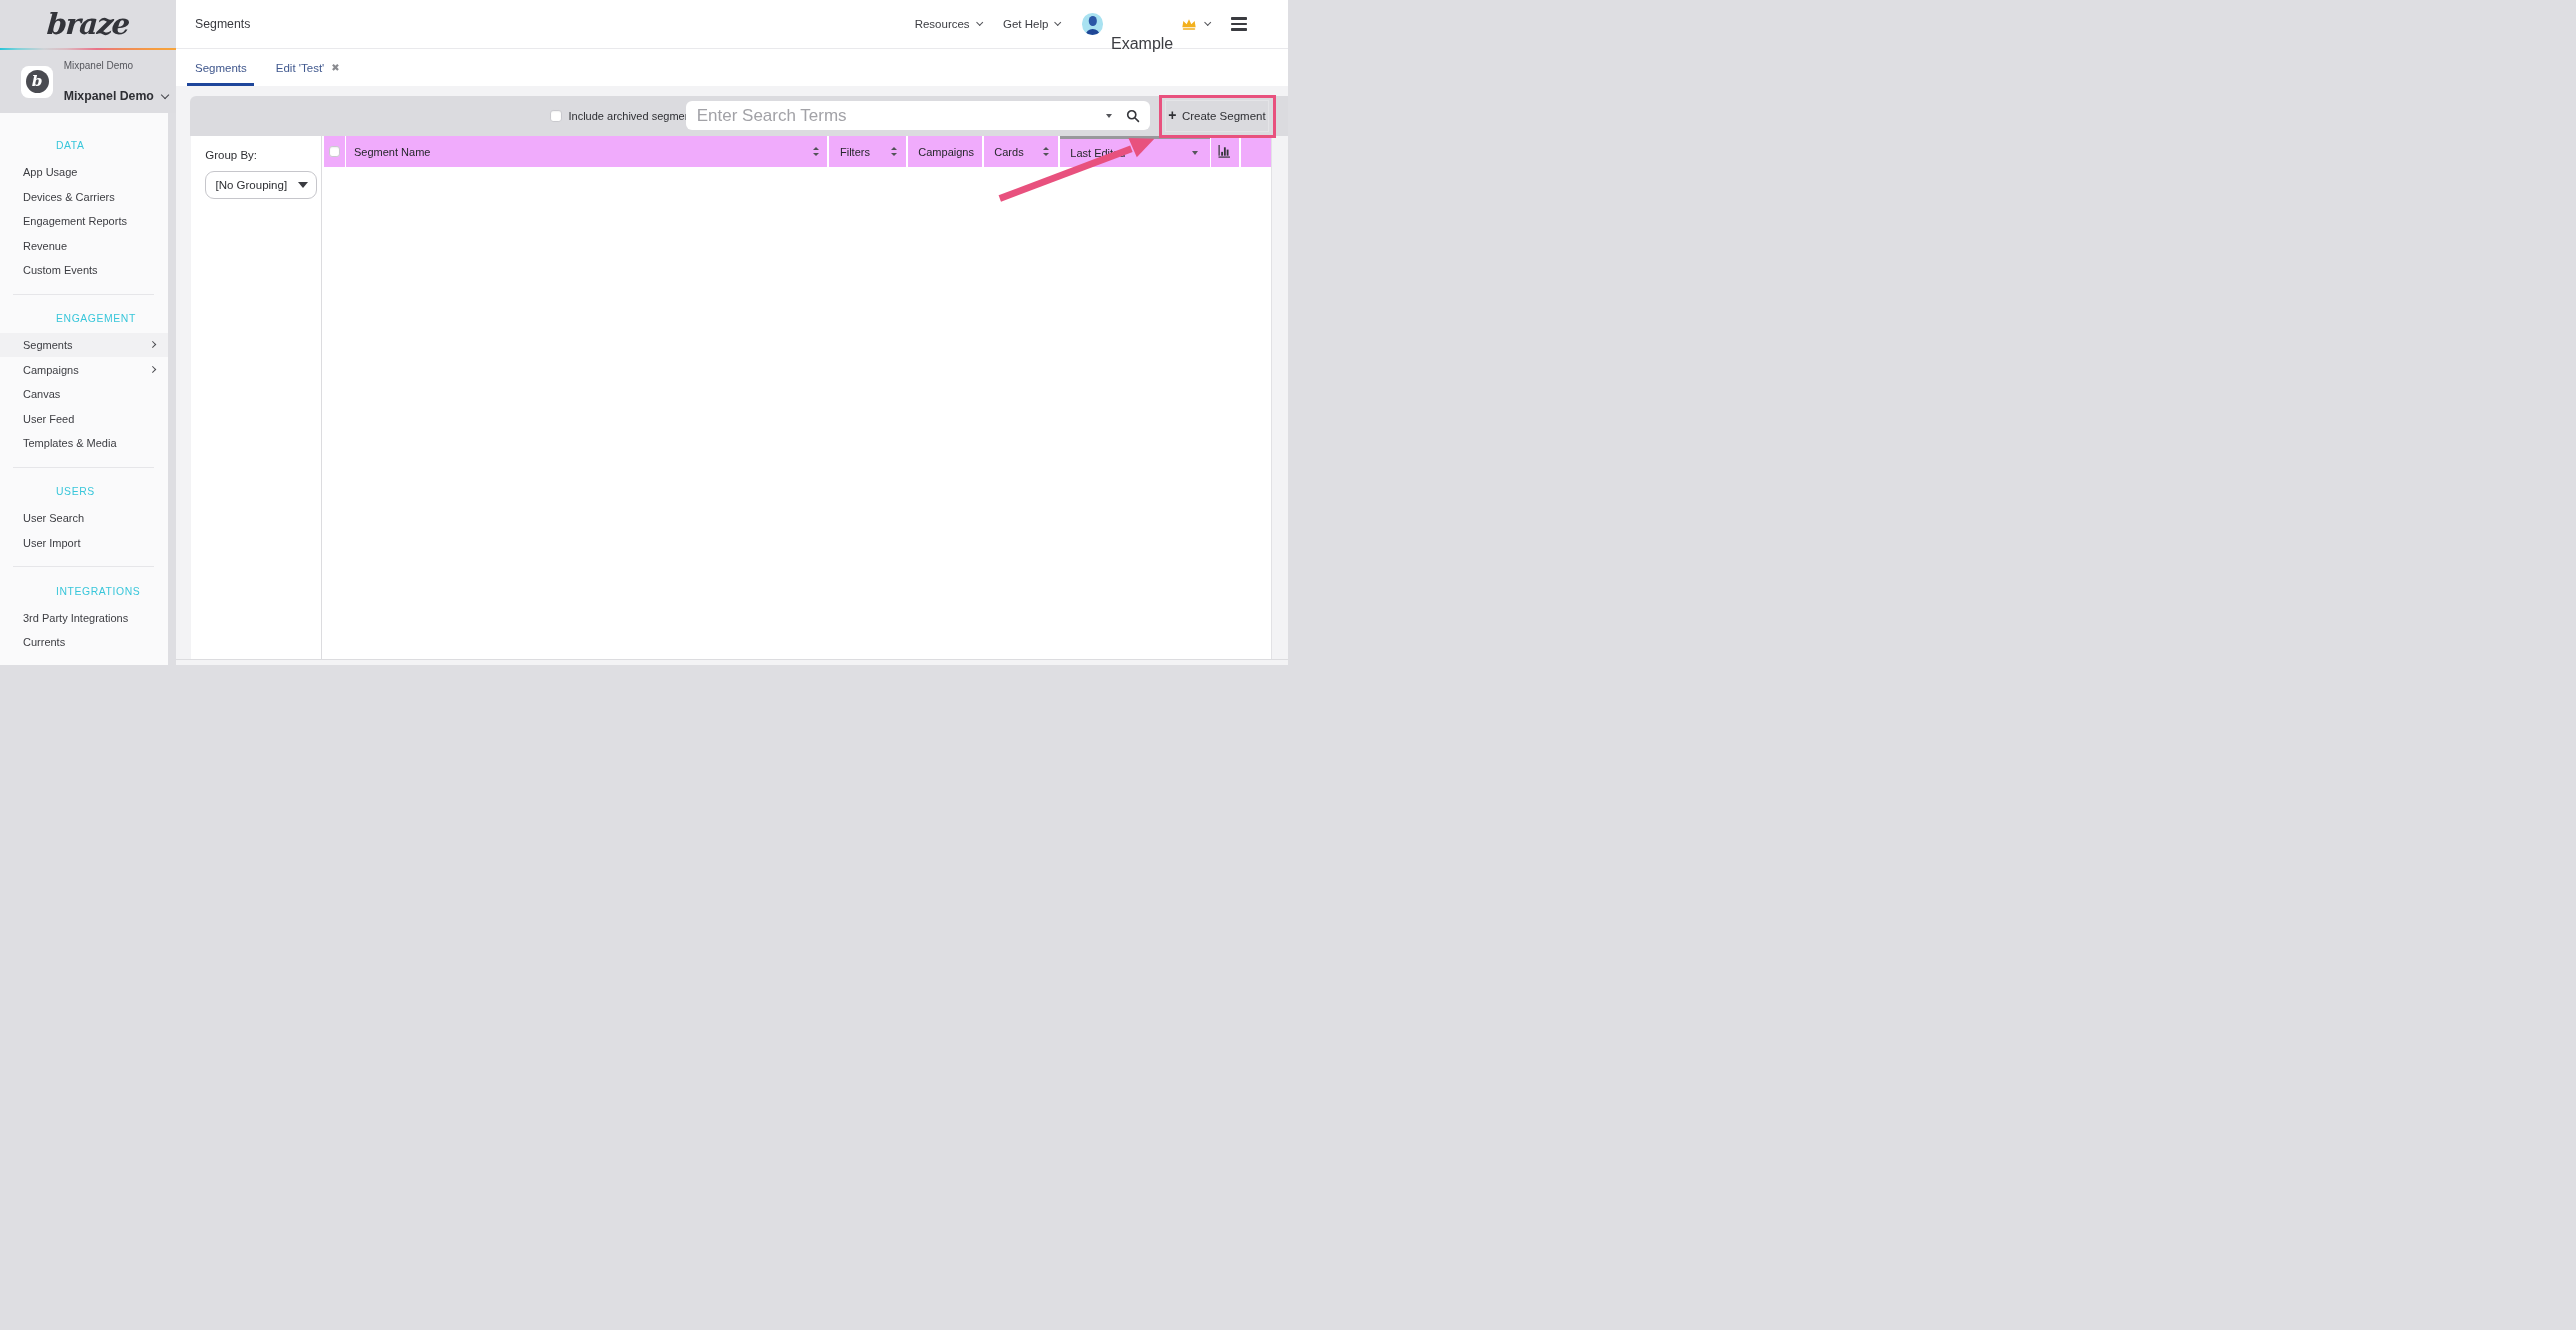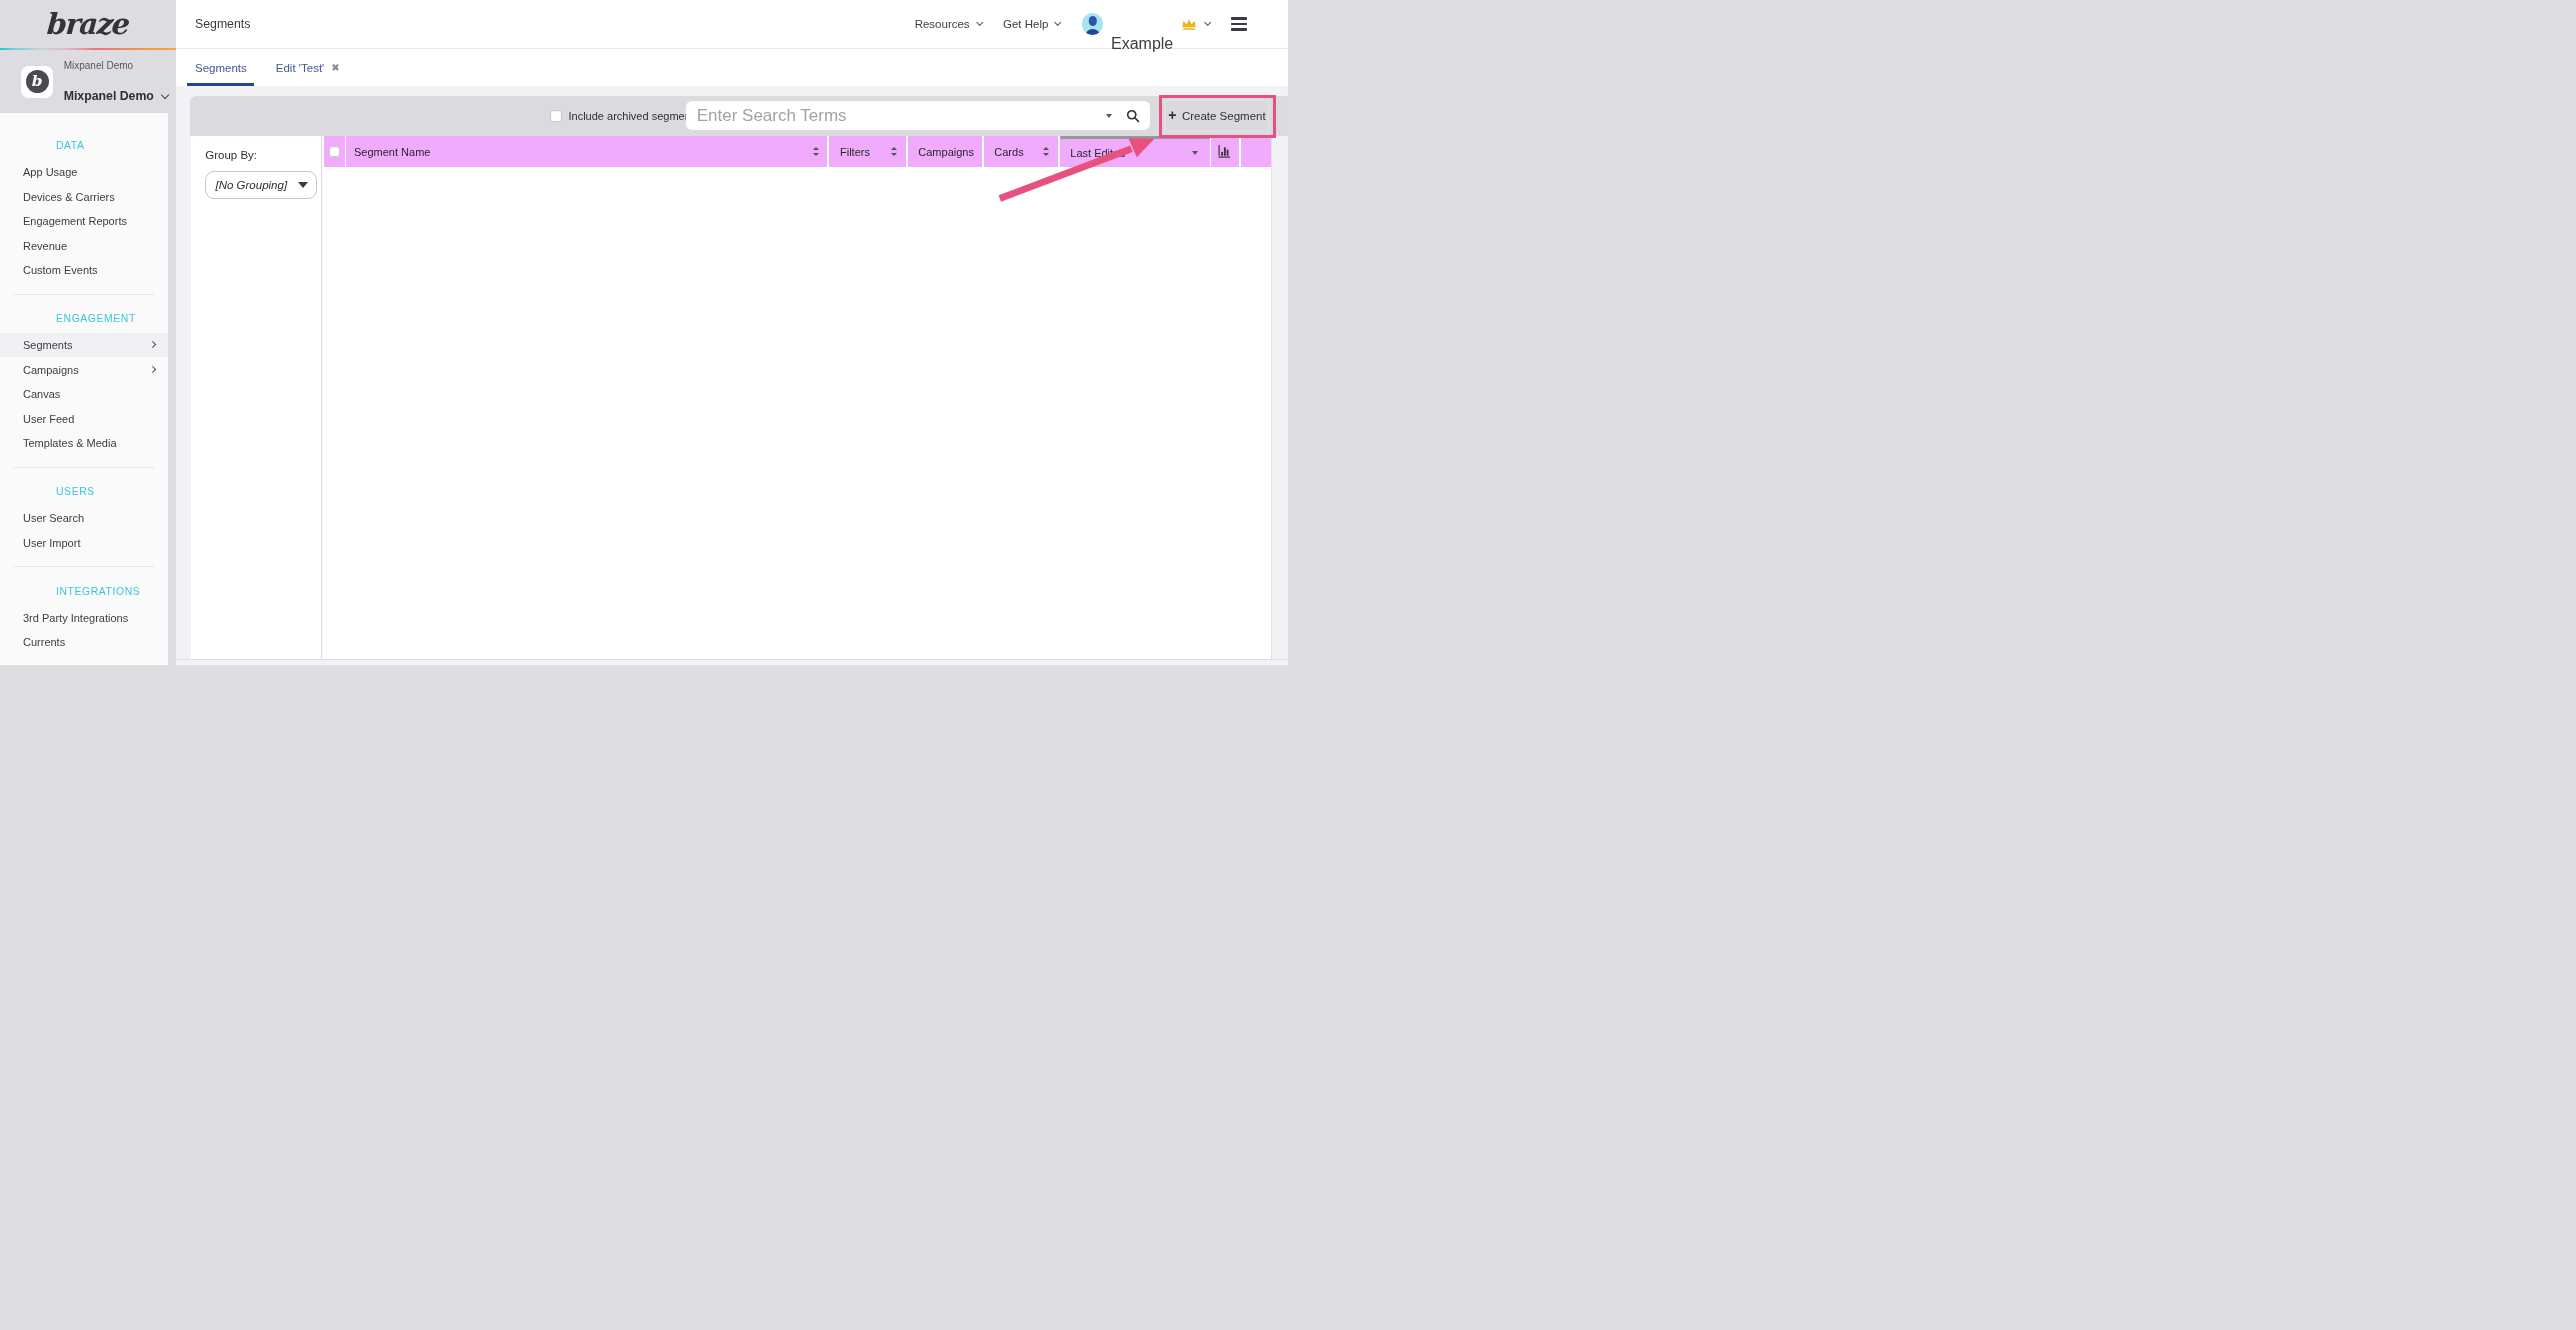--- a/index.html
+++ b/index.html
@@ -93,21 +93,21 @@
   .pink-box { position:absolute; left:969px; top:-1.5px; width:117px; height:43px;
     border:3.8px solid #e8517e; pointer-events:none; z-index:40; }
   .arrow-svg { position:absolute; left:797px; top:42px; width:199px; height:92px; pointer-events:none; z-index:41; }
 
   
   .content-row { position:absolute; top:50px; left:0; right:0; bottom:4.6px; display:flex; border-bottom:0.8px solid #dcdcdf; }
   .left-strip { width:15.3px; background:#f3f3f5; }
   .groupby-panel { width:131px; background:#ffffff; border-right:0.8px solid #dcdcdf; padding:13px 0 0 14px; }
   .groupby-label { font-size:11.5px; color:#2e2f33; margin-bottom:10px; }
   .groupby-select { width:112px; height:28px; background:#fff; border:0.8px solid #c6c6cb; border-radius:9px;
-    display:flex; align-items:center; justify-content:space-between; padding:0 8.4px 0 9.2px; cursor:pointer;font-style:italic; }
+    display:flex; align-items:center; justify-content:space-between; padding:0 8.4px 0 9.2px; cursor:pointer; }
   .groupby-value { font-size:11.5px; font-weight:500; color:#2e2f33; }
   .caret-big { width:0; height:0; border-left:5.4px solid transparent; border-right:5.4px solid transparent;
     border-top:6.1px solid #3a3b40; }
 
   .table-region { flex:1; background:#f3f3f5; position:relative; overflow:hidden; }
   .table-body { position:absolute; left:0; top:0; bottom:0; width:949px; background:#ffffff; }
   .table-right-border { position:absolute; left:949px; top:0; bottom:0; width:0.8px; background:#e2e2e5; }
   .hcell { position:absolute; top:0; height:31px; background:#f0abfc; display:flex; align-items:center; }
   .hcell.sorted { border-top:3.1px solid #98989c; }
   .hlabel { font-size:11px; font-weight:500; color:#26272b; }

